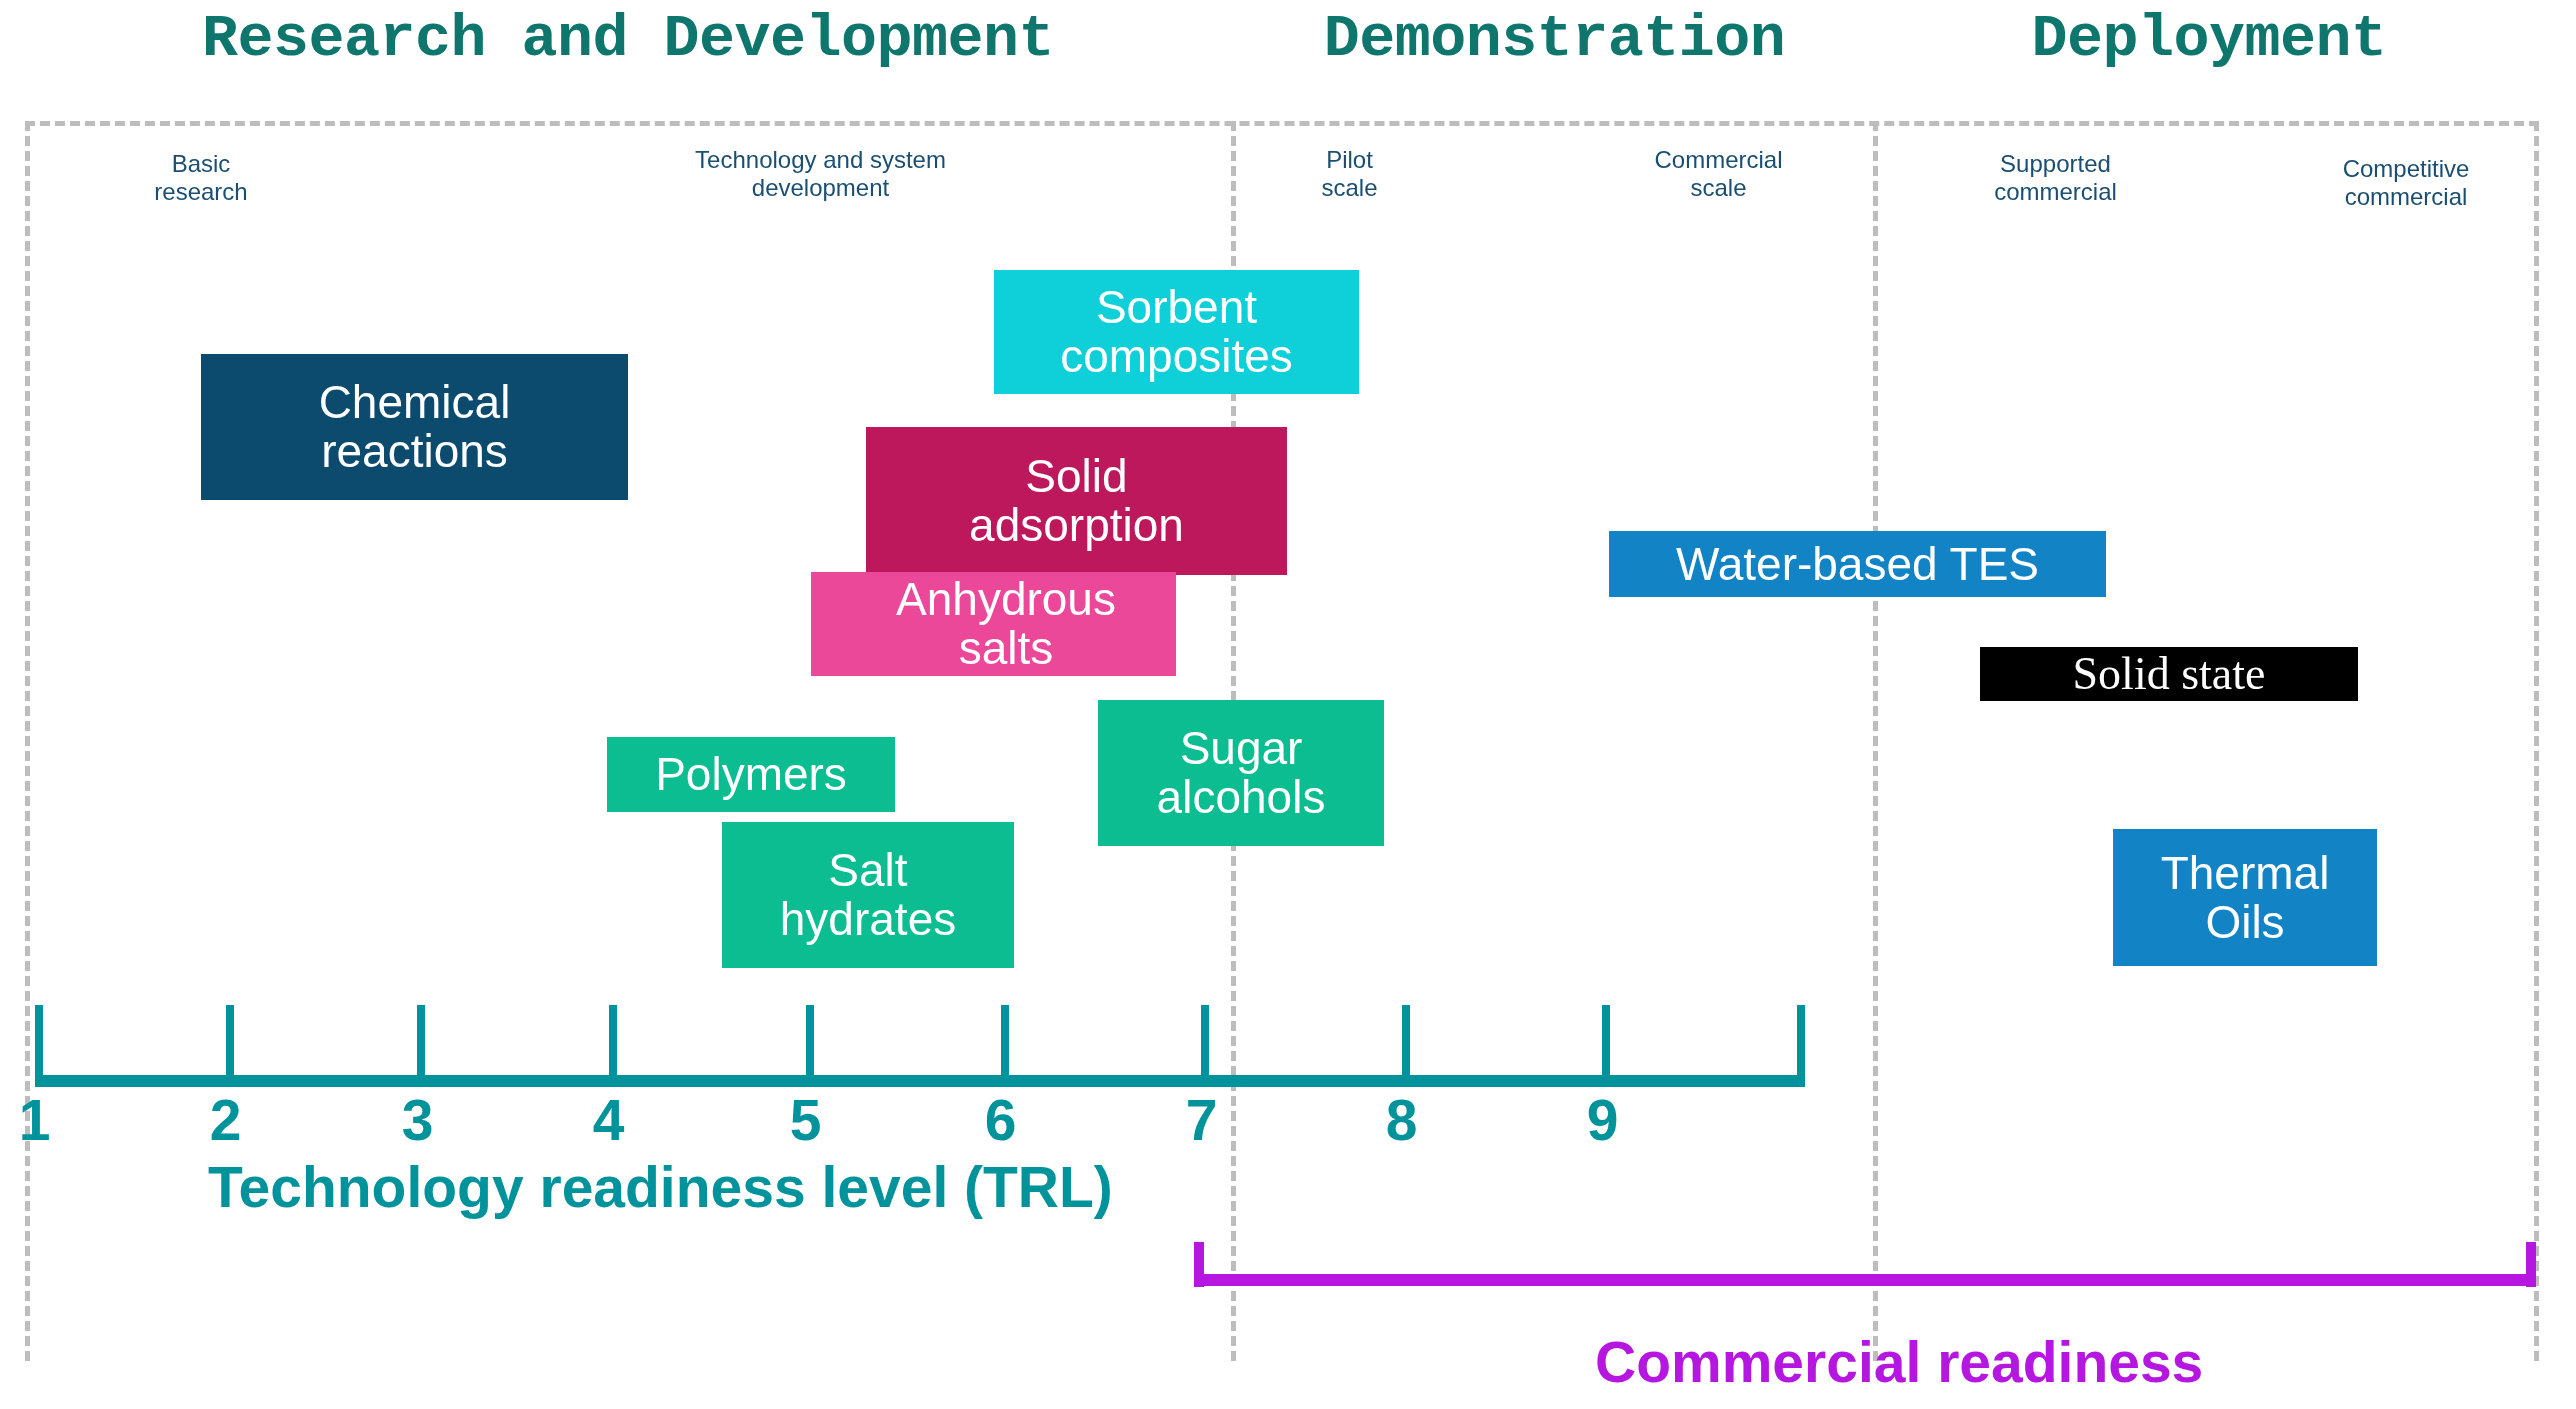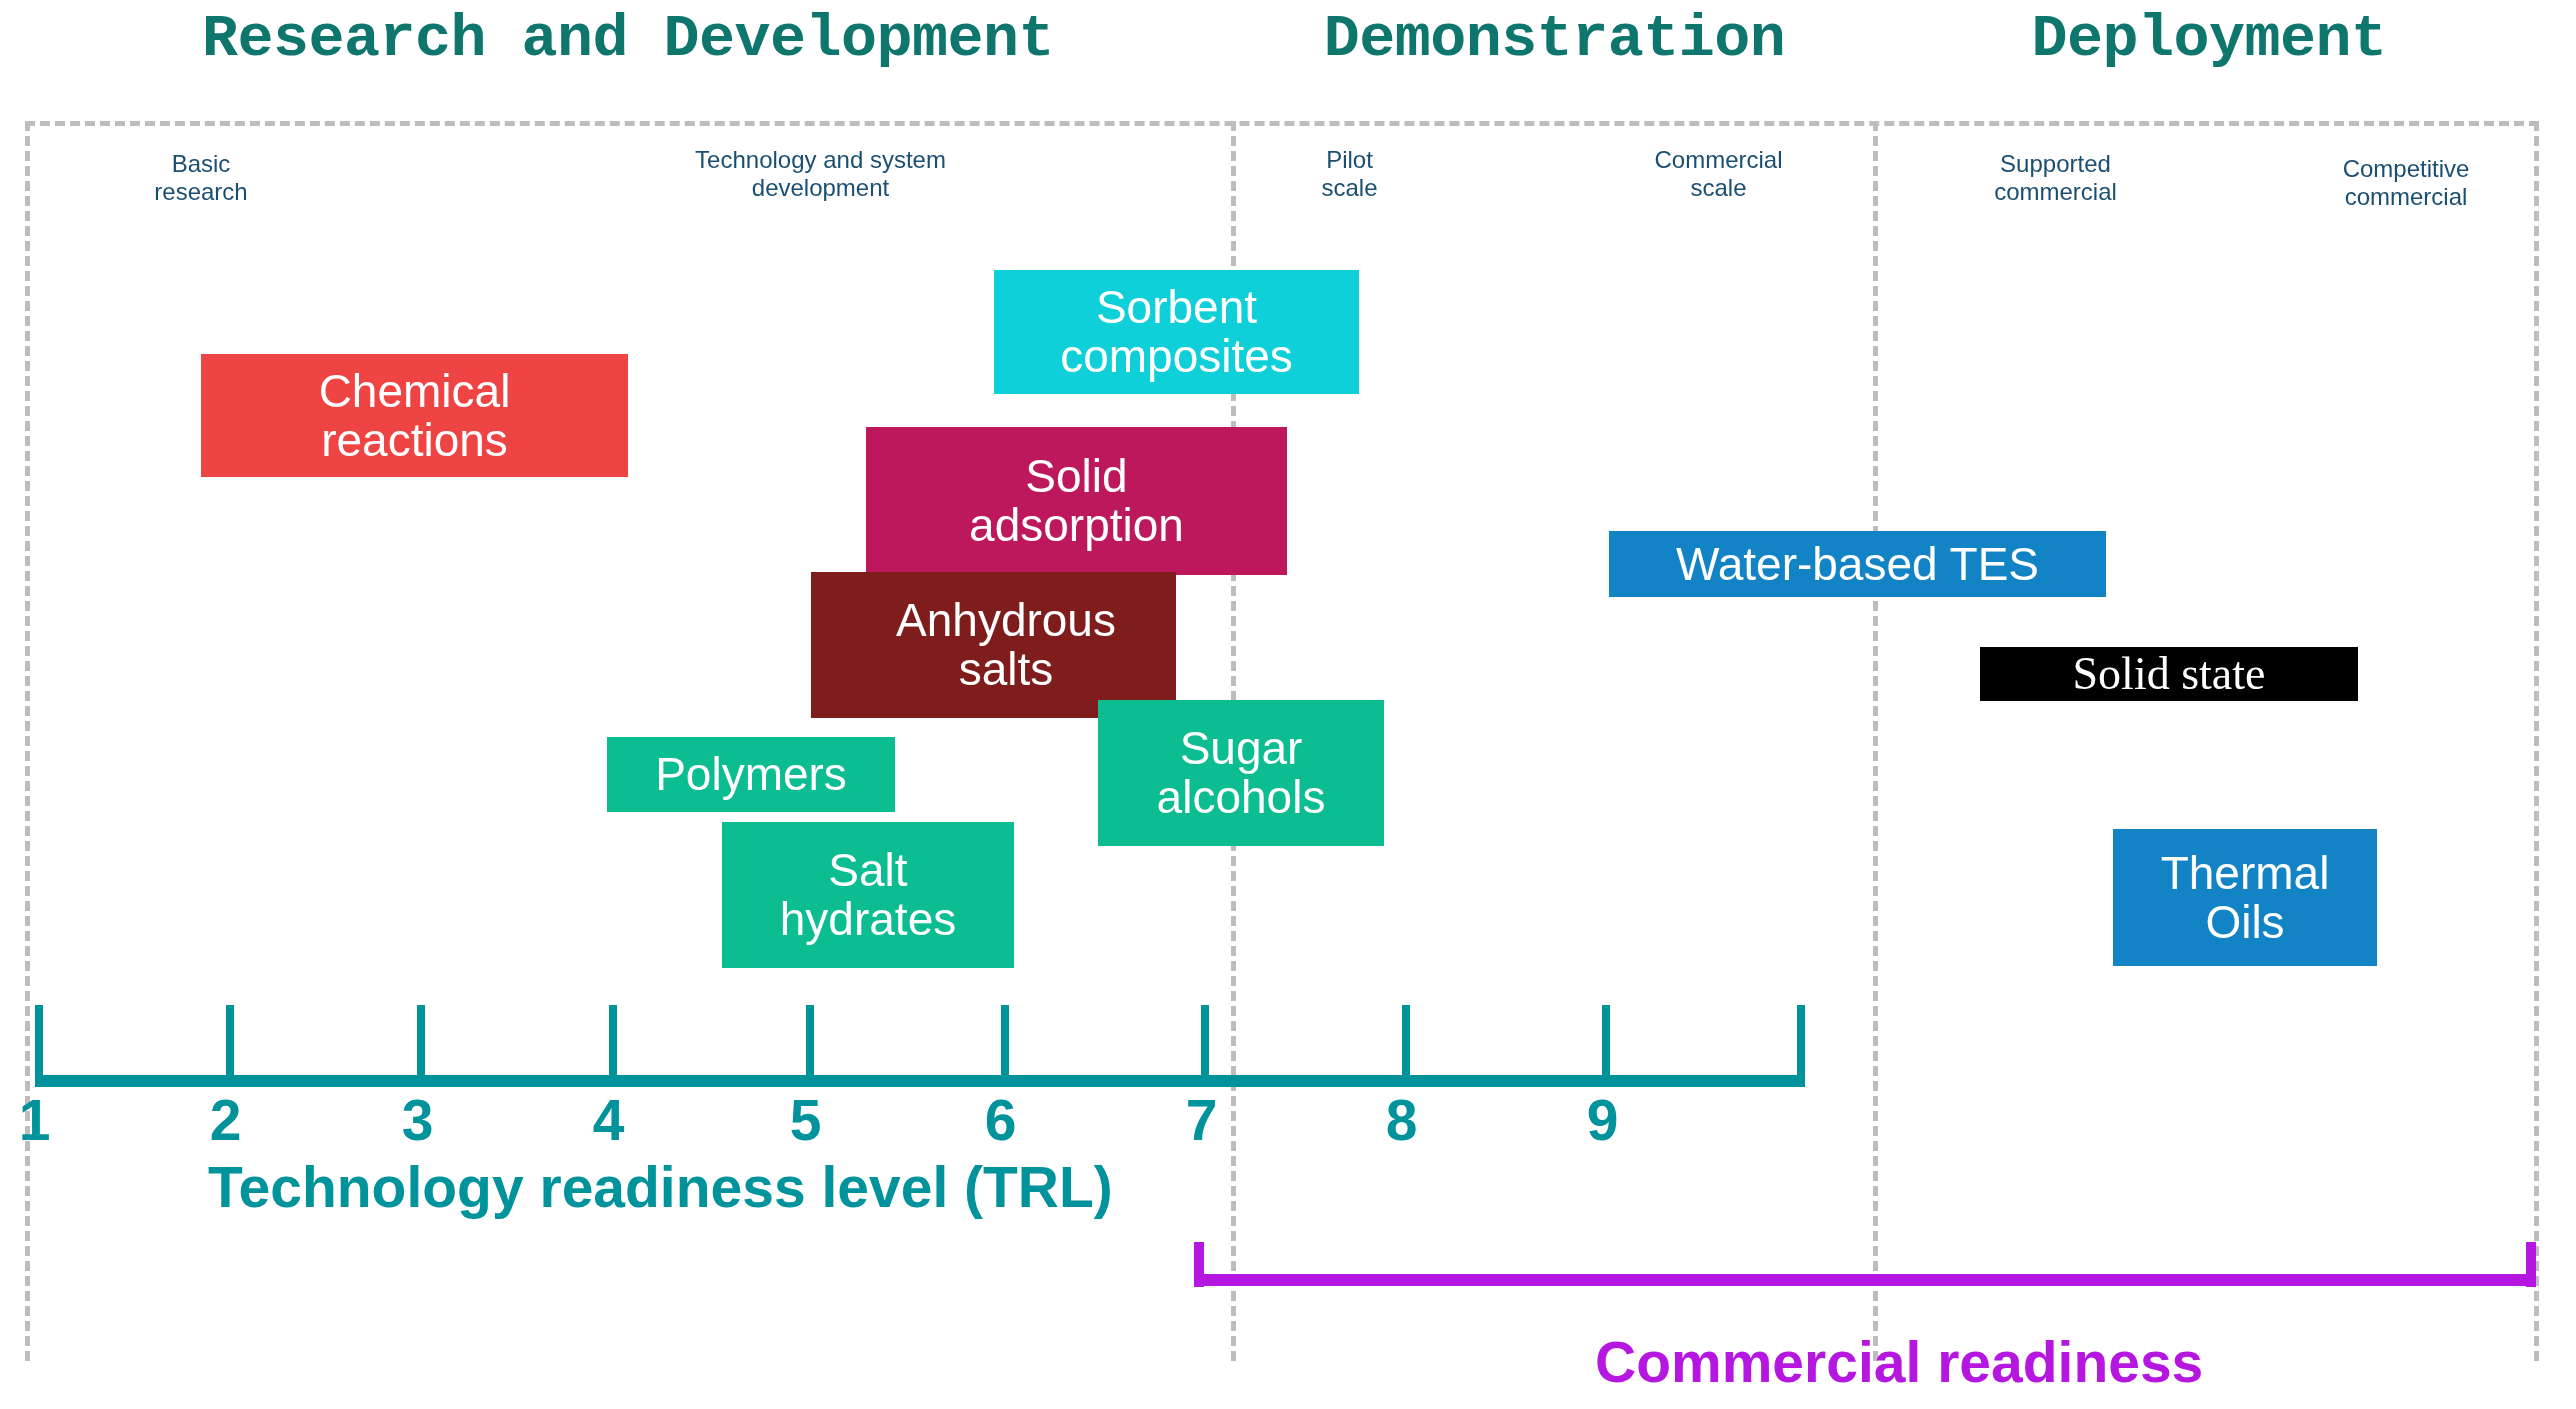--- a/index.html
+++ b/index.html
@@ -153,25 +153,25 @@
 scale</div>
       <div class="sub-label" style="left: 1896px; top: 150px; width: 319px; white-space: pre-line;">Supported
 commercial</div>
       <div class="sub-label" style="left: 2251px; top: 155px; width: 310px; white-space: pre-line;">Competitive
 commercial</div>
     </div>
 
   <div id="tech-boxes">
       <div class="tech-box" style="left: 994px; top: 270px; width: 365px; height: 124px; background: rgb(15, 208, 216);">Sorbent
 composites</div>
-      <div class="tech-box" style="left: 201px; top: 354px; width: 427px; height: 123px; background: #ef4444;">Chemical
+      <div class="tech-box" style="left: 201px; top: 354px; width: 427px; height: 146px; background: #0c4a6e;">Chemical
 reactions</div>
       <div class="tech-box" style="left: 866px; top: 427px; width: 421px; height: 148px; background: #be185d;">Solid
 adsorption</div>
-      <div class="tech-box" style="left: 811px; top: 572px; width: 365px; height: 146px; background: #7f1d1d; padding-left: 25px;">Anhydrous
+      <div class="tech-box" style="left: 811px; top: 572px; width: 365px; height: 104px; background: #ec4899; padding-left: 25px;">Anhydrous
 salts</div>
       <div class="tech-box" style="left: 1098px; top: 700px; width: 286px; height: 146px; background: rgb(11, 189, 144);">Sugar
 alcohols</div>
       <div class="tech-box" style="left: 591px; top: 737px; width: 288px; height: 75px; background: rgb(11, 189, 144); margin-left: 16px;">Polymers</div>
       <div class="tech-box" style="left: 722px; top: 822px; width: 292px; height: 146px; background: rgb(11, 189, 144);">Salt
 hydrates</div>
       <div class="tech-box" style="left: 1609px; top: 531px; width: 497px; height: 66px; background: rgb(18, 131, 196);">Water-based TES</div>
       <div class="tech-box" style="left: 1980px; top: 647px; width: 378px; height: 54px; background: #000000; font-family: Liberation Serif, serif;">Solid state</div>
       <div class="tech-box" style="left: 2113px; top: 829px; width: 264px; height: 137px; background: rgb(18, 131, 196);">Thermal
 Oils</div>

